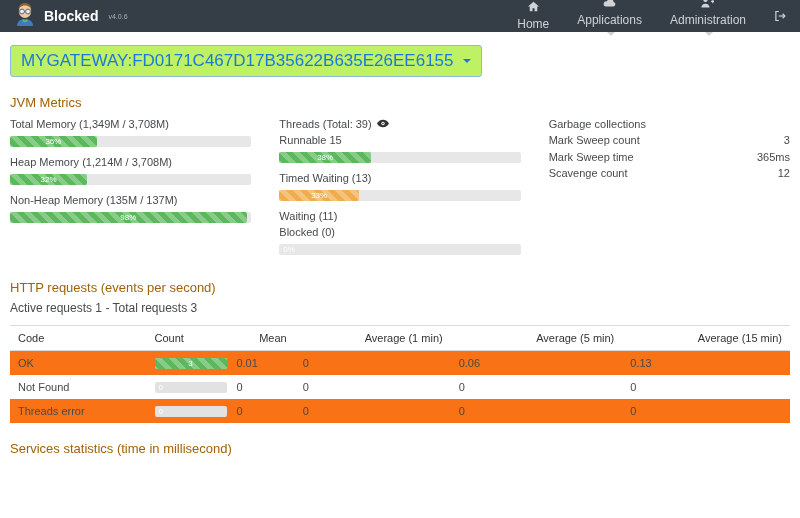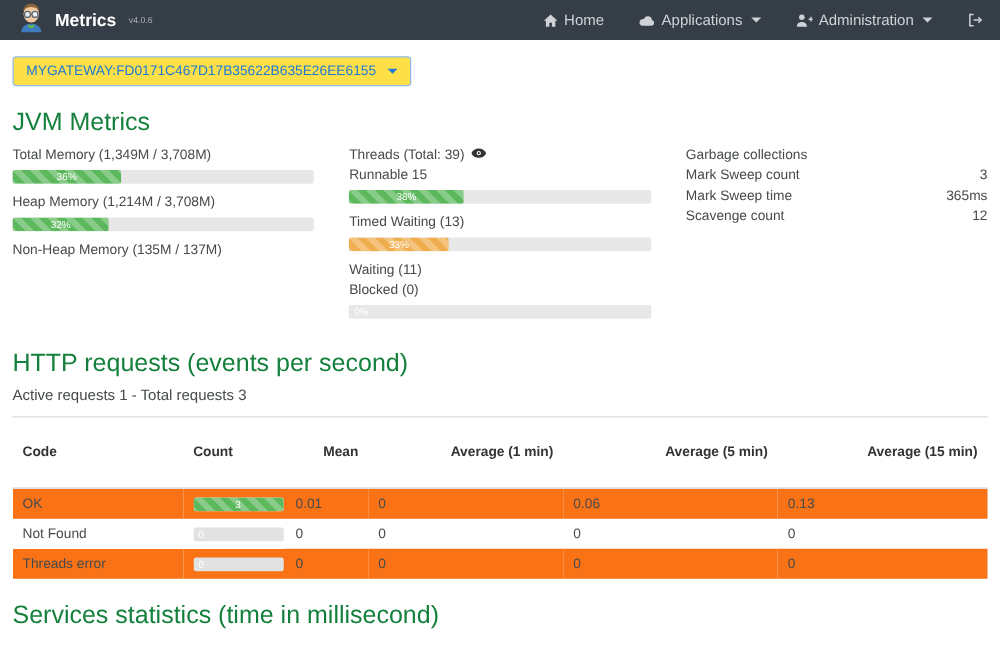--- a/index.html
+++ b/index.html
@@ -7,39 +7,39 @@
     font-family: "Liberation Sans", sans-serif; }
 
   
   .navbar { height: 32px; background: var(--navbar-bg, #353d47); display: flex;
     align-items: center; padding: 0 14px; }
   .brand { display: flex; align-items: center; gap: 8px; cursor: pointer; }
   .brand-name { color: #fff; font-weight: bold; font-size: 14px; }
   .brand-version { color: #aab0b6; font-size: 7px; margin-left: 2px; }
   .nav-right { margin-left: auto; display: flex; align-items: center; gap: 28px; }
   .nav-item { display: flex; align-items: center; gap: 5px; color: #cfd3d7;
-    font-size: 12px; cursor: pointer; }
+    font-size: 12px; cursor: pointer; flex-direction: column; }
   .nav-item svg { display: block; }
   .caret { width: 0; height: 0; border-left: 4px solid transparent;
     border-right: 4px solid transparent; border-top: 4px solid #cfd3d7; margin-left: 2px; }
 
   
   .main { padding: 0 10px; }
   .page-head { display: flex; justify-content: space-between; align-items: flex-start;
     margin-top: 16px; }
   h1 { font-size: 23px; font-weight: 500; color: #333; letter-spacing: .2px; }
-  h3 { font-size: 20px; font-weight: 500; color: #15803d; margin: 18px 0 6px; }
+  h3 { font-size: 13px; font-weight: 500; color: #a16207; margin: 18px 0 6px; }
 
   .btn-refresh { background: var(--primary, #1d78d8); color: #fff; border: 1px solid #1668be;
     border-radius: 3px; font-size: 12px; padding: 4px 10px; display: flex; align-items: center;
     gap: 5px; cursor: pointer; font-family: inherit; }
   .refresh-glyph { font-family: "DejaVu Sans", sans-serif; font-size: 12px; line-height: 1; }
 
-  .instance-btn { margin-top: 13px; background: #fde047; color: var(--primary, #1d78d8);
-    border: 1px solid #8fb9e3; border-radius: 3px; font-size: 11px; padding: 5px 10px;
+  .instance-btn { margin-top: 13px; background: #bef264; color: var(--primary, #1d78d8);
+    border: 1px solid #8fb9e3; border-radius: 3px; font-size: 17px; padding: 5px 10px;
     display: inline-flex; align-items: center; gap: 7px; cursor: pointer; font-family: inherit; }
   .instance-btn .caret { border-top-color: var(--primary, #1d78d8); }
 
   
   .jvm-grid { display: grid; grid-template-columns: 1fr 1fr 1fr; column-gap: 28px;
     font-size: 11px; color: #464a4c; margin-top: 4px; }
   .metric-label { line-height: 16px; display: flex; align-items: center; gap: 5px; }
   .progress { height: 11px; background: #e7e7e7; border-radius: 2px; position: relative;
     margin: 4px 0 7px; }
   .bar { height: 100%; border-radius: 2px; color: #fff; font-size: 8px; line-height: 11px;
@@ -51,21 +51,21 @@
   .bar.orange { background-color: var(--warning, #f0ad4e); }
   .bar.zero { background: none; }
   .bar.zero span { position: absolute; left: 4px; top: 0; color: #fff; }
   .gc-row { display: flex; justify-content: space-between; line-height: 16.5px; }
 
   .subtitle { font-size: 12px; color: #464a4c; margin: 2px 0 10px; }
 
   
   table { width: 100%; border-collapse: collapse; font-size: 11px; color: #464a4c;
     table-layout: fixed; }
-  thead th { font-weight: bold; color: #333; text-align: right; padding: 22px 8px;
+  thead th { font-weight: normal; color: #333; text-align: right; padding: 6px 8px;
     border-top: 1px solid #dcdcdc; border-bottom: 1px solid #dcdcdc; }
   tbody td { padding: 6px 8px; }
   th.left, td.left { text-align: left; }
   tr.striped { background: #f97316; margin-left: 20px; }
   td.left { overflow: hidden; text-overflow: ellipsis; white-space: nowrap; }
 
   .mini-progress { width: 72px; height: 11px; background: #e2e2e2; border-radius: 2px;
     position: relative; }
   .http-table { margin-top: 2px; }
 </style>
@@ -78,21 +78,21 @@
       <svg width="22" height="24" viewBox="0 0 22 24">
         <ellipse cx="11" cy="9" rx="6.2" ry="7" fill="#eec9a2"></ellipse>
         <path d="M4.5 8c0-5 3-7 6.5-7s6.5 2 6.5 7c0-2-2.5-4.5-6.5-4.5S4.5 6 4.5 8z" fill="#8c6239"></path>
         <circle cx="8" cy="9.5" r="2.4" fill="#e8eef2" stroke="#5b6770" stroke-width="1"></circle>
         <circle cx="14" cy="9.5" r="2.4" fill="#e8eef2" stroke="#5b6770" stroke-width="1"></circle>
         <path d="M10.4 9.5h1.2" stroke="#5b6770" stroke-width="1"></path>
         <path d="M3 24c0-4.5 3.5-7 8-7s8 2.5 8 7z" fill="#3f7cbf"></path>
         <path d="M9.2 17.5l1.8 1.3 1.8-1.3 1 1.6-2.8 1.4-2.8-1.4z" fill="#67c23a"></path>
       </svg>
     </span>
-    <span class="brand-name">Metrics</span>
+    <span class="brand-name">Blocked</span>
     <span class="brand-version">v4.0.6</span>
   </div>
   <div class="nav-right">
     <div class="nav-item">
       <span>
         <svg width="11" height="11" viewBox="0 0 16 16" fill="#cfd3d7">
             <path d="M8 1L0 8h2.5v7h4v-4.5h3V15h4V8H16z"></path>
           </svg>
       </span>
       <span>Home</span>
@@ -144,20 +144,23 @@
     <div>
       <div class="metric-label">Total Memory (1,349M / 3,708M)</div>
       <div class="progress">
         <div class="bar green" style="width:36%"><span>36%</span></div>
       </div>
       <div class="metric-label">Heap Memory (1,214M / 3,708M)</div>
       <div class="progress">
         <div class="bar green" style="width:32%"><span>32%</span></div>
       </div>
       <div class="metric-label">Non-Heap Memory (135M / 137M)</div>
+      <div class="progress">
+        <div class="bar green" style="width:98%"><span>98%</span></div>
+      </div>
     </div>
 
     <div>
       <div class="metric-label">
         <span>Threads (Total: 39)</span>
         <span>
           <svg width="12" height="9" viewBox="0 0 16 10">
               <path d="M8 0C4.5 0 1.6 2 0 5c1.6 3 4.5 5 8 5s6.4-2 8-5c-1.6-3-4.5-5-8-5z" fill="#333"></path>
               <circle cx="8" cy="5" r="2.2" fill="#fff"></circle>
               <circle cx="8" cy="5" r="1.1" fill="#333"></circle>

